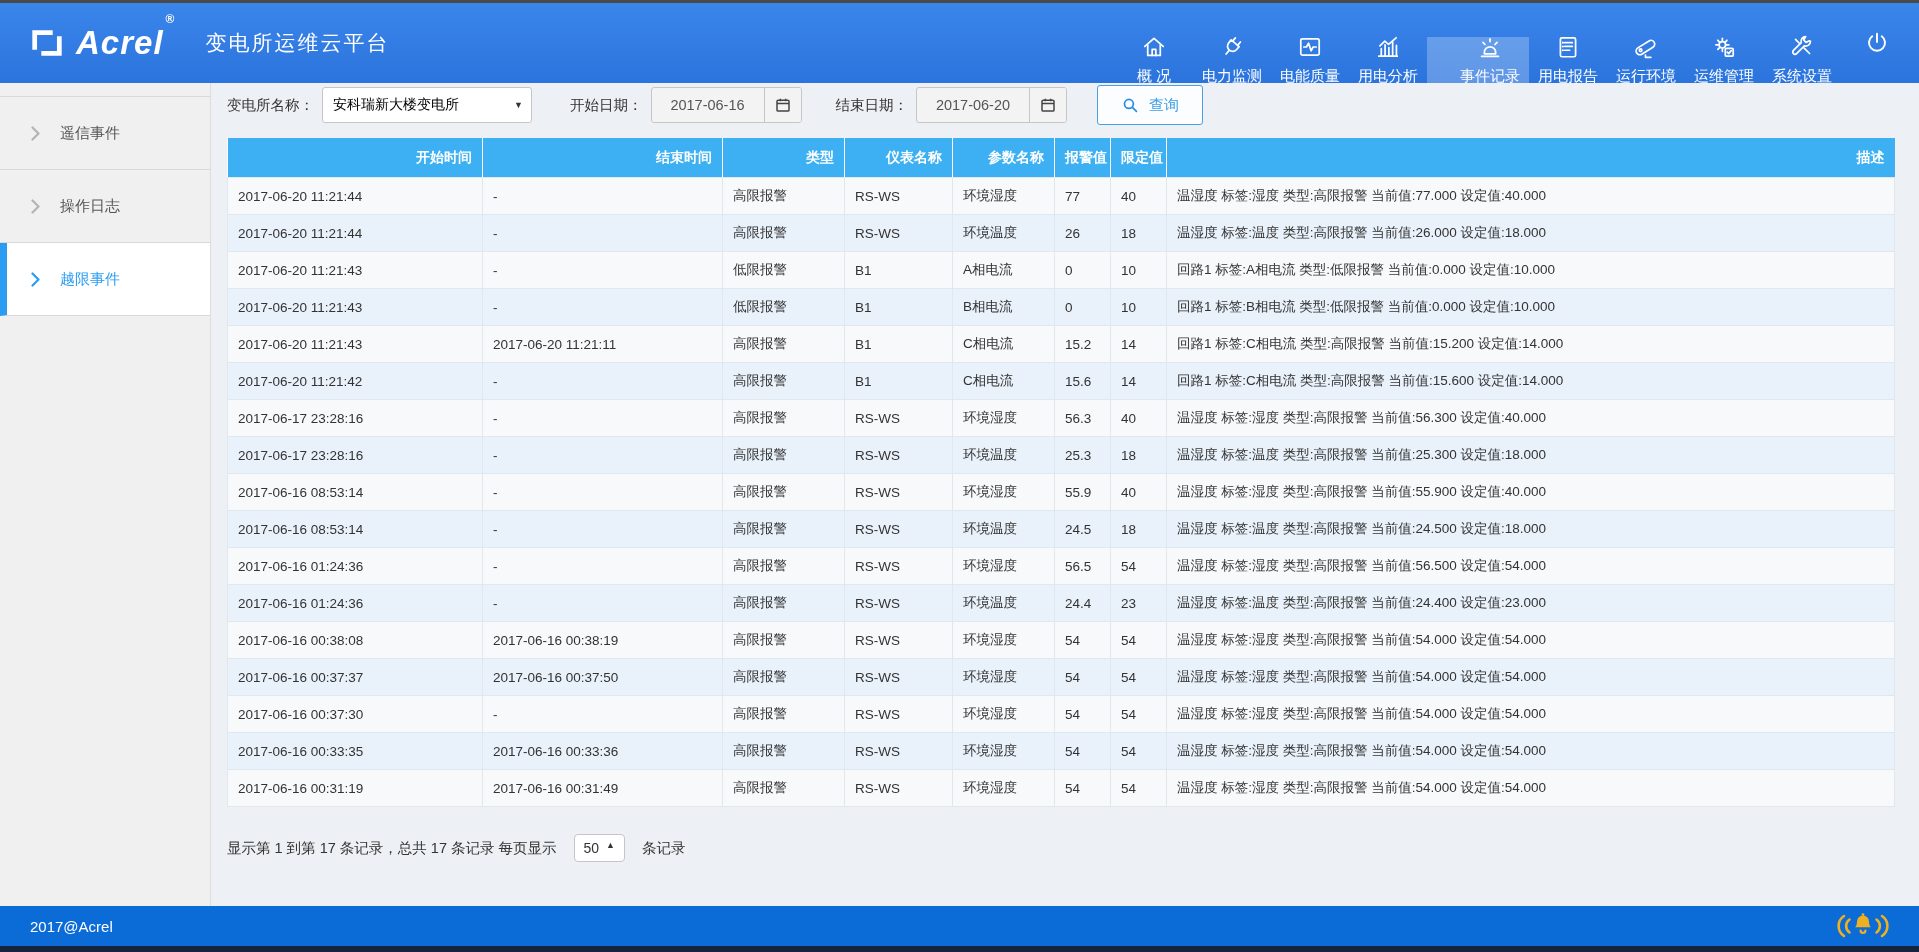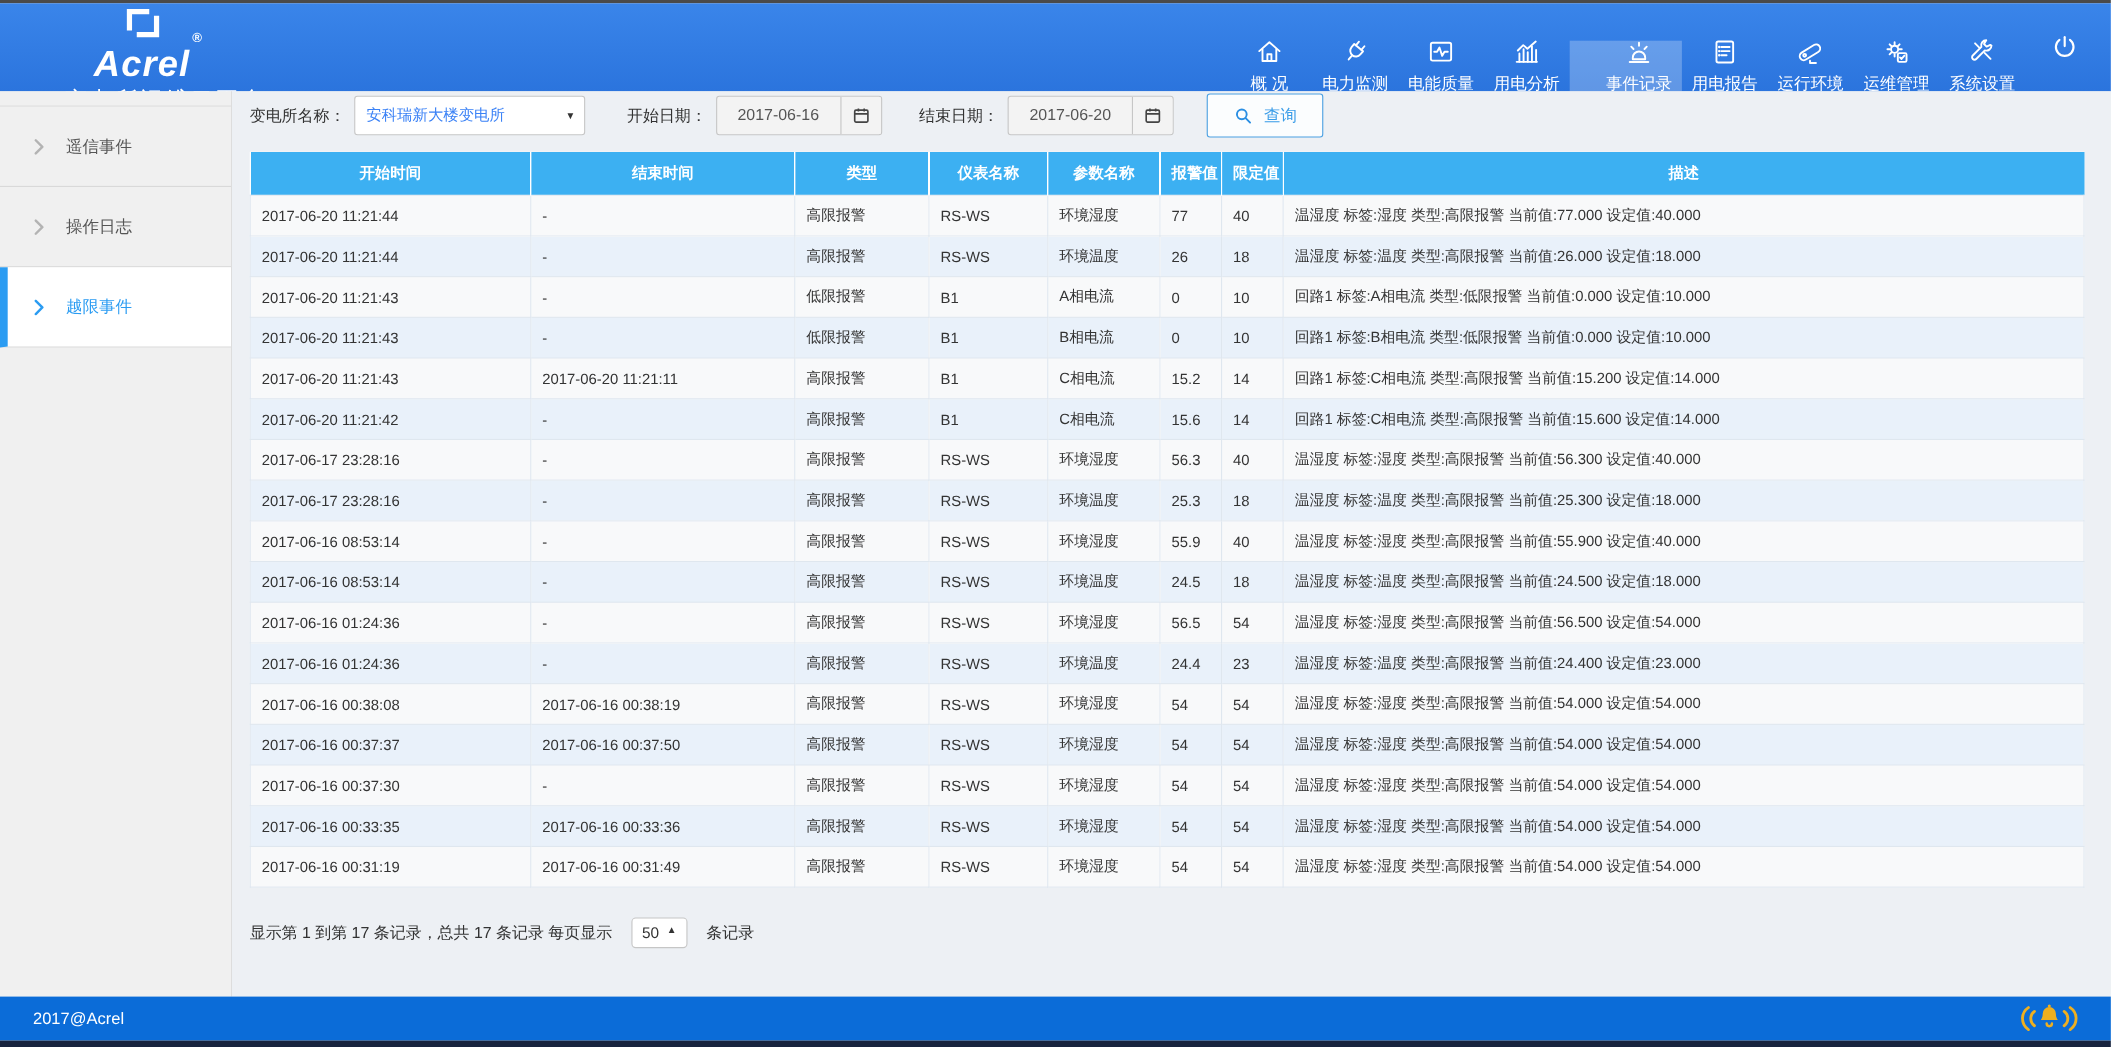--- a/index.html
+++ b/index.html
@@ -4,21 +4,21 @@
 <style>
   html,body{margin:0;padding:0;}
   body{
     width:1919px;height:952px;overflow:hidden;position:relative;
     font-family:"Liberation Sans","DejaVu Sans",sans-serif;
     display:flex;flex-direction:column;background:#edf0f4;
   }
   .top-strip{height:3px;background:#4a4a4a;flex:0 0 auto;}
   
   .app-header{height:80px;flex:0 0 auto;background:linear-gradient(180deg,#3a85ea,#2b74dd);display:flex;align-items:stretch;padding-left:28px;}
-  .brand{display:flex;align-items:center;flex-direction:column;}
+  .brand{display:flex;align-items:center;}
   .logo-mark{margin-right:10px;display:flex;align-items:center;}
   .logo-text{color:#fff;font-size:33px;font-weight:bold;font-style:italic;letter-spacing:1px;}
   .logo-reg{color:#fff;font-size:12px;vertical-align:top;position:relative;top:-12px;margin-left:2px;font-style:normal;}
   .app-title{color:#fff;font-size:21px;margin-left:30px;letter-spacing:2px;}
   .main-nav{margin-left:auto;display:flex;align-items:stretch;}
   .nav-item{width:78px;display:flex;flex-direction:column;align-items:center;justify-content:center;gap:7px;color:#fff;font-size:15px;cursor:pointer;white-space:nowrap;margin-top:34px;}
   .nav-item.active{background:rgba(255,255,255,.25);padding-left:24px;}
   .nav-item svg{display:block;}
   .nav-power{width:72px;display:flex;align-items:center;justify-content:center;margin-right:6px;cursor:pointer;}
   
@@ -27,31 +27,31 @@
   .side-list{border-top:1px solid #d9d9d9;}
   .side-item{height:72px;display:flex;align-items:center;gap:20px;padding-left:31px;border-bottom:1px solid #d9d9d9;color:#555;font-size:15px;cursor:pointer;background:#f0f0f0;}
   .side-item .chev{display:flex;color:#b3b3b3;}
   .side-item.active{background:#fff;color:#2b9cf2;border-left:7px solid #2b9cf2;padding-left:24px;}
   .side-item.active .chev{color:#2b9cf2;}
   .content{flex:1 1 auto;padding:2px 24px 0 16px;background:#edf0f4;min-width:0;}
   
   .filter-bar{display:flex;align-items:center;font-size:14.5px;color:#333;}
   .f-label{margin-right:8px;white-space:nowrap;}
   .select-box{position:relative;width:176px;height:34px;background:#fff;border:1px solid #c6c6c6;border-radius:3px;display:flex;align-items:center;padding:0 22px 0 10px;cursor:pointer;}
-  .select-box .sel-val{font-size:14px;color:#3b82f6;white-space:nowrap;}
+  .select-box .sel-val{font-size:14px;color:#000000;white-space:nowrap;}
   .select-box .sel-arrow{position:absolute;right:8px;font-size:9px;color:#333;}
   .gap1{width:38px;}
   .gap2{width:34px;}
   .date-box{display:flex;height:34px;border:1px solid #c6c6c6;border-radius:3px;overflow:hidden;background:#f3f3f3;}
   .date-val{width:112px;display:flex;align-items:center;justify-content:center;font-size:14.5px;color:#555;}
   .date-cal{width:36px;border-left:1px solid #c6c6c6;display:flex;align-items:center;justify-content:center;cursor:pointer;background:#f3f3f3;}
   .query-btn{margin-left:30px;width:104px;height:38px;background:#fbfdfe;border:1px solid #4aa0e2;border-radius:3px;color:#3b9de8;font-size:15px;display:flex;align-items:center;justify-content:center;gap:9px;cursor:pointer;}
   
   table.evt{margin-top:13px;border-collapse:collapse;table-layout:fixed;width:100%;background:#fff;}
-  table.evt th{background:#3cb0f2;color:#fff;font-size:14px;font-weight:bold;text-align:center;height:39px;padding:0 10px;border-right:1px solid rgba(255,255,255,.45);white-space:nowrap;overflow:hidden;}
+  table.evt th{background:#3cb0f2;color:#fff;font-size:14px;font-weight:bold;text-align:right;height:39px;padding:0 10px;border-right:1px solid rgba(255,255,255,.45);white-space:nowrap;overflow:hidden;}
   table.evt th:last-child{border-right:none;}
   table.evt td{height:36px;padding:0 10px;font-size:13.5px;color:#333;border:1px solid #dfe7ef;white-space:nowrap;overflow:hidden;}
   table.evt tbody tr:nth-child(odd){background:#f8f9fa;}
   table.evt tbody tr:nth-child(even){background:#e9f1fa;}
   
   .pager{margin-top:27px;display:flex;align-items:center;font-size:14.5px;color:#333;gap:17px;}
   .page-size{display:flex;align-items:flex-start;gap:7px;background:#fff;border:1px solid #c6c6c6;border-radius:4px;padding:5px 9px;cursor:pointer;font-size:14px;color:#333;}
   .page-size .up{font-size:9px;}
   
   .app-footer{height:40px;flex:0 0 auto;background:#0b6cd8;color:#fff;font-size:15px;display:flex;align-items:center;justify-content:space-between;padding:0 30px;}

